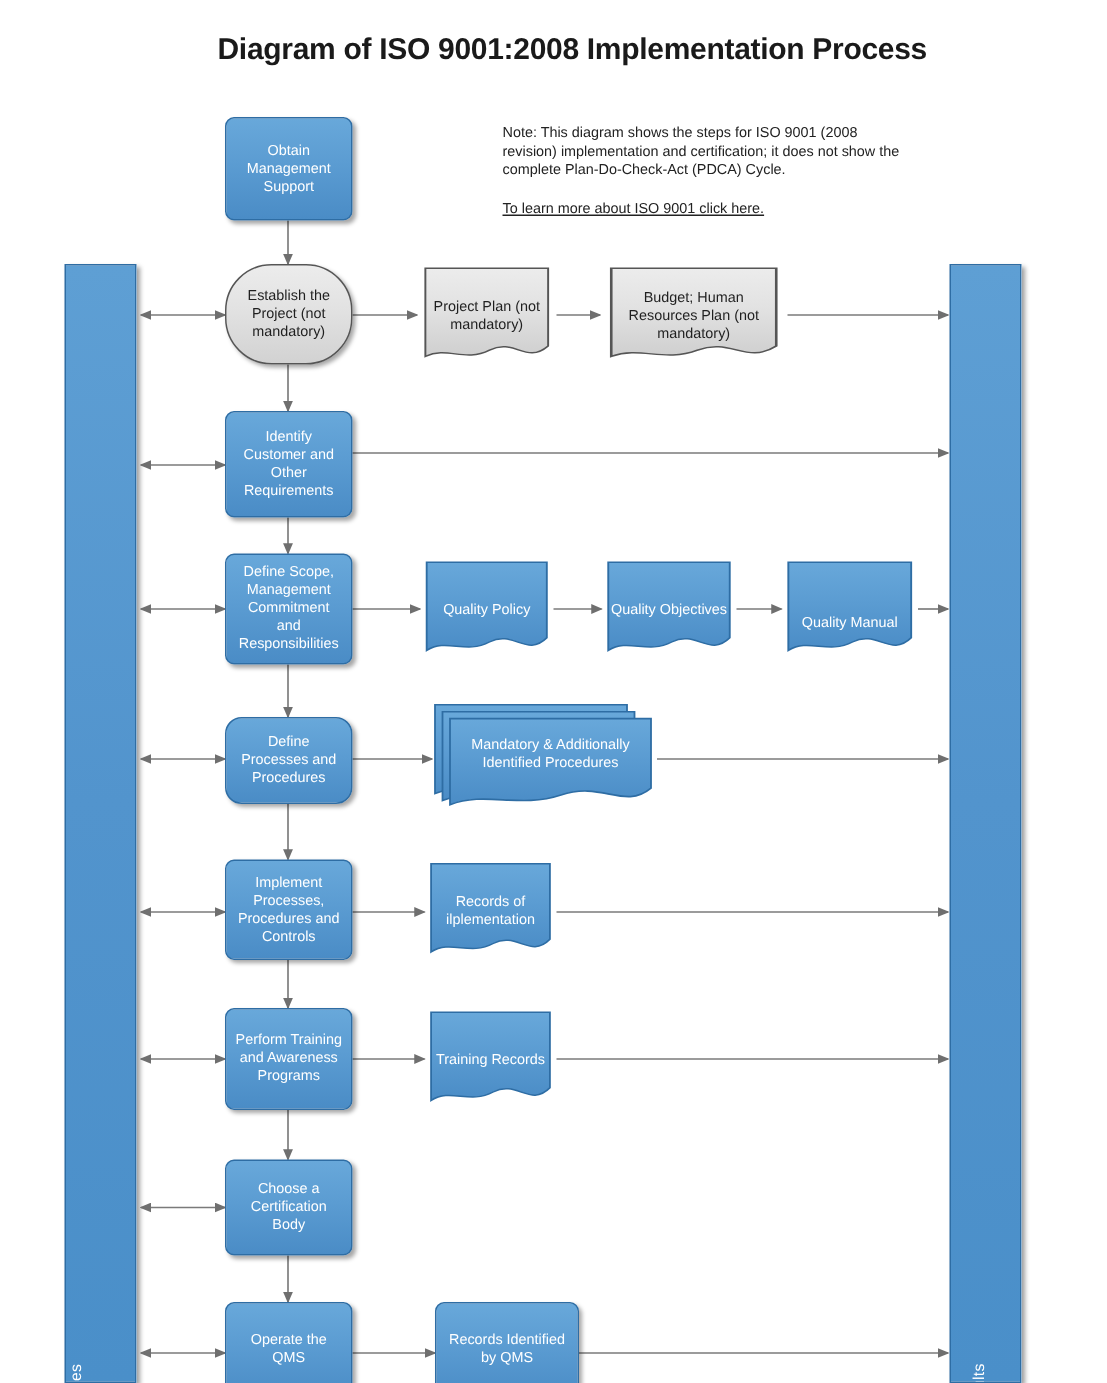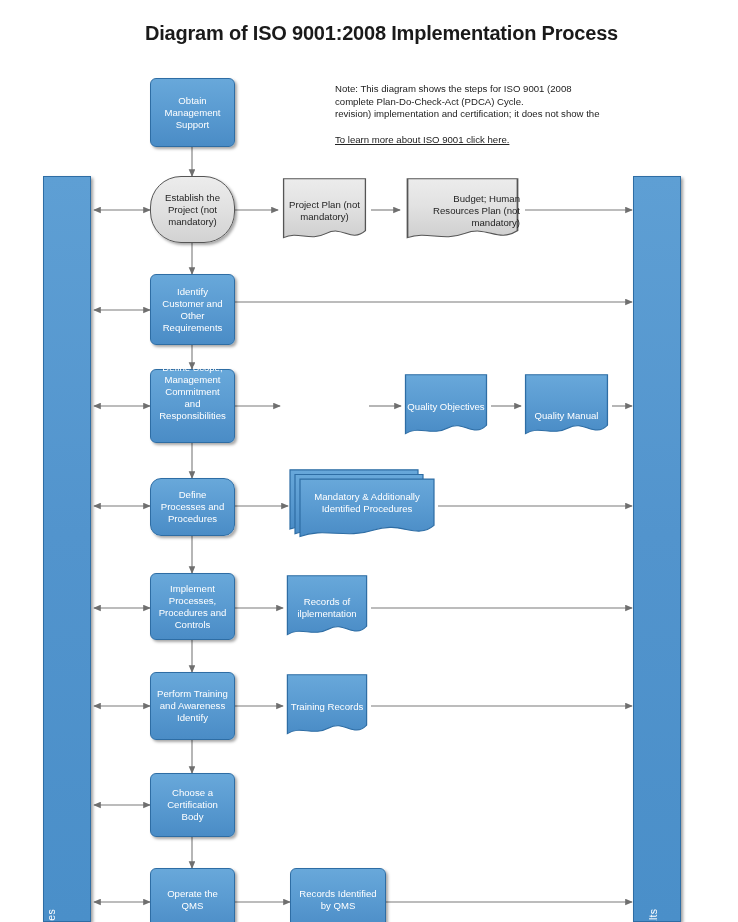--- a/index.html
+++ b/index.html
@@ -127,22 +127,22 @@
 </style>
 </head>
 <body>
 
 <div id="stage">
 
   <div class="title">Diagram of ISO 9001:2008 Implementation Process</div>
 
   <div class="note">
     <span class="note-line">Note: This diagram shows the steps for ISO 9001 (2008</span>
+    <span class="note-line">revision) implementation and certification; it does not show the</span>
     <span class="note-line">complete Plan-Do-Check-Act (PDCA) Cycle.</span>
-    <span class="note-line">revision) implementation and certification; it does not show the</span>
     <span class="note-link">To learn more about ISO 9001 click here.</span>
   </div>
 
   <div class="sidebar left">
     <span class="sidebar-label">Communication with Interested Parties</span>
   </div>
   <div class="sidebar right">
     <span class="sidebar-label">Monitoring &amp; Measurement with Records of Results</span>
   </div>
 
@@ -207,34 +207,34 @@
   </div>
 
   <div class="node proc-gray" style="left:150px;top:176px;width:85px;height:67px;border-radius:31px;">
     <span class="lbl">Establish the Project (not mandatory)</span>
   </div>
 
   <div class="node proc-blue" style="left:150px;top:274px;width:85px;height:71px;">
     <span class="lbl">Identify Customer and Other Requirements</span>
   </div>
 
-  <div class="node proc-blue" style="left:150px;top:369px;width:85px;height:74px;align-items:flex-end;">
+  <div class="node proc-blue" style="left:150px;top:369px;width:85px;height:74px;">
     <span class="lbl">Define Scope, Management Commitment and Responsibilities</span>
   </div>
 
   <div class="node proc-blue" style="left:150px;top:478px;width:85px;height:58px;border-radius:11px;">
     <span class="lbl">Define Processes and Procedures</span>
   </div>
 
   <div class="node proc-blue" style="left:150px;top:573px;width:85px;height:67px;">
     <span class="lbl">Implement Processes, Procedures and Controls</span>
   </div>
 
   <div class="node proc-blue" style="left:150px;top:672px;width:85px;height:68px;">
-    <span class="lbl">Perform Training and Awareness Identify</span>
+    <span class="lbl">Perform Training and Awareness Programs</span>
   </div>
 
   <div class="node proc-blue" style="left:150px;top:773px;width:85px;height:64px;">
     <span class="lbl">Choose a Certification Body</span>
   </div>
 
   <div class="node proc-blue" style="left:150px;top:868px;width:85px;height:64px;">
     <span class="lbl">Operate the QMS</span>
   </div>
 
@@ -245,34 +245,47 @@
           <stop offset="0%" stop-color="#ececec"></stop>
             <stop offset="45%" stop-color="#e2e2e2"></stop>
             <stop offset="100%" stop-color="#cfcfcf"></stop>
         </linearGradient>
       </defs>
       <path d="M6,4 H94 V78 C78,96 70,70 52,82 C34,94 22,78 6,88 Z" fill="url(#gdocG1)" stroke="#555" stroke-width="1.4"></path>
     </svg>
     <span class="lbl">Project Plan (not mandatory)</span>
   </div>
 
-  <div class="node doc gray" style="left:400px;top:176px;width:125px;height:70px;text-align:right;">
+  <div class="node doc gray" style="left:400px;top:176px;width:125px;height:70px;">
     <svg viewBox="0 0 100 100" preserveAspectRatio="none">
       <defs>
         <linearGradient id="gdocG2" x1="0" y1="0" x2="0" y2="1">
           <stop offset="0%" stop-color="#ececec"></stop>
             <stop offset="45%" stop-color="#e2e2e2"></stop>
             <stop offset="100%" stop-color="#cfcfcf"></stop>
         </linearGradient>
       </defs>
       <path d="M6,4 H94 V78 C78,96 70,70 52,82 C34,94 22,78 6,88 Z" fill="url(#gdocG2)" stroke="#555" stroke-width="1.4"></path>
     </svg>
     <span class="lbl">Budget; Human Resources Plan (not mandatory)</span>
   </div>
 
+  <div class="node doc blue" style="left:280px;top:372px;width:89px;height:70px;">
+    <svg viewBox="0 0 100 100" preserveAspectRatio="none">
+      <defs>
+        <linearGradient id="bdoc1" x1="0" y1="0" x2="0" y2="1">
+          <stop offset="0%" stop-color="#68a8da"></stop>
+            <stop offset="45%" stop-color="#5b9cd2"></stop>
+            <stop offset="100%" stop-color="#4a8cc6"></stop>
+        </linearGradient>
+      </defs>
+      <path d="M5,4 H95 V76 C80,95 70,68 52,80 C34,92 20,76 5,88 Z" fill="url(#bdoc1)" stroke="#2e6da4" stroke-width="1.4"></path>
+    </svg>
+    <span class="lbl">Quality Policy</span>
+  </div>
 
   <div class="node doc blue" style="left:401px;top:372px;width:90px;height:70px;">
     <svg viewBox="0 0 100 100" preserveAspectRatio="none">
       <defs>
         <linearGradient id="bdoc2" x1="0" y1="0" x2="0" y2="1">
           <stop offset="0%" stop-color="#68a8da"></stop>
             <stop offset="45%" stop-color="#5b9cd2"></stop>
             <stop offset="100%" stop-color="#4a8cc6"></stop>
         </linearGradient>
       </defs>

